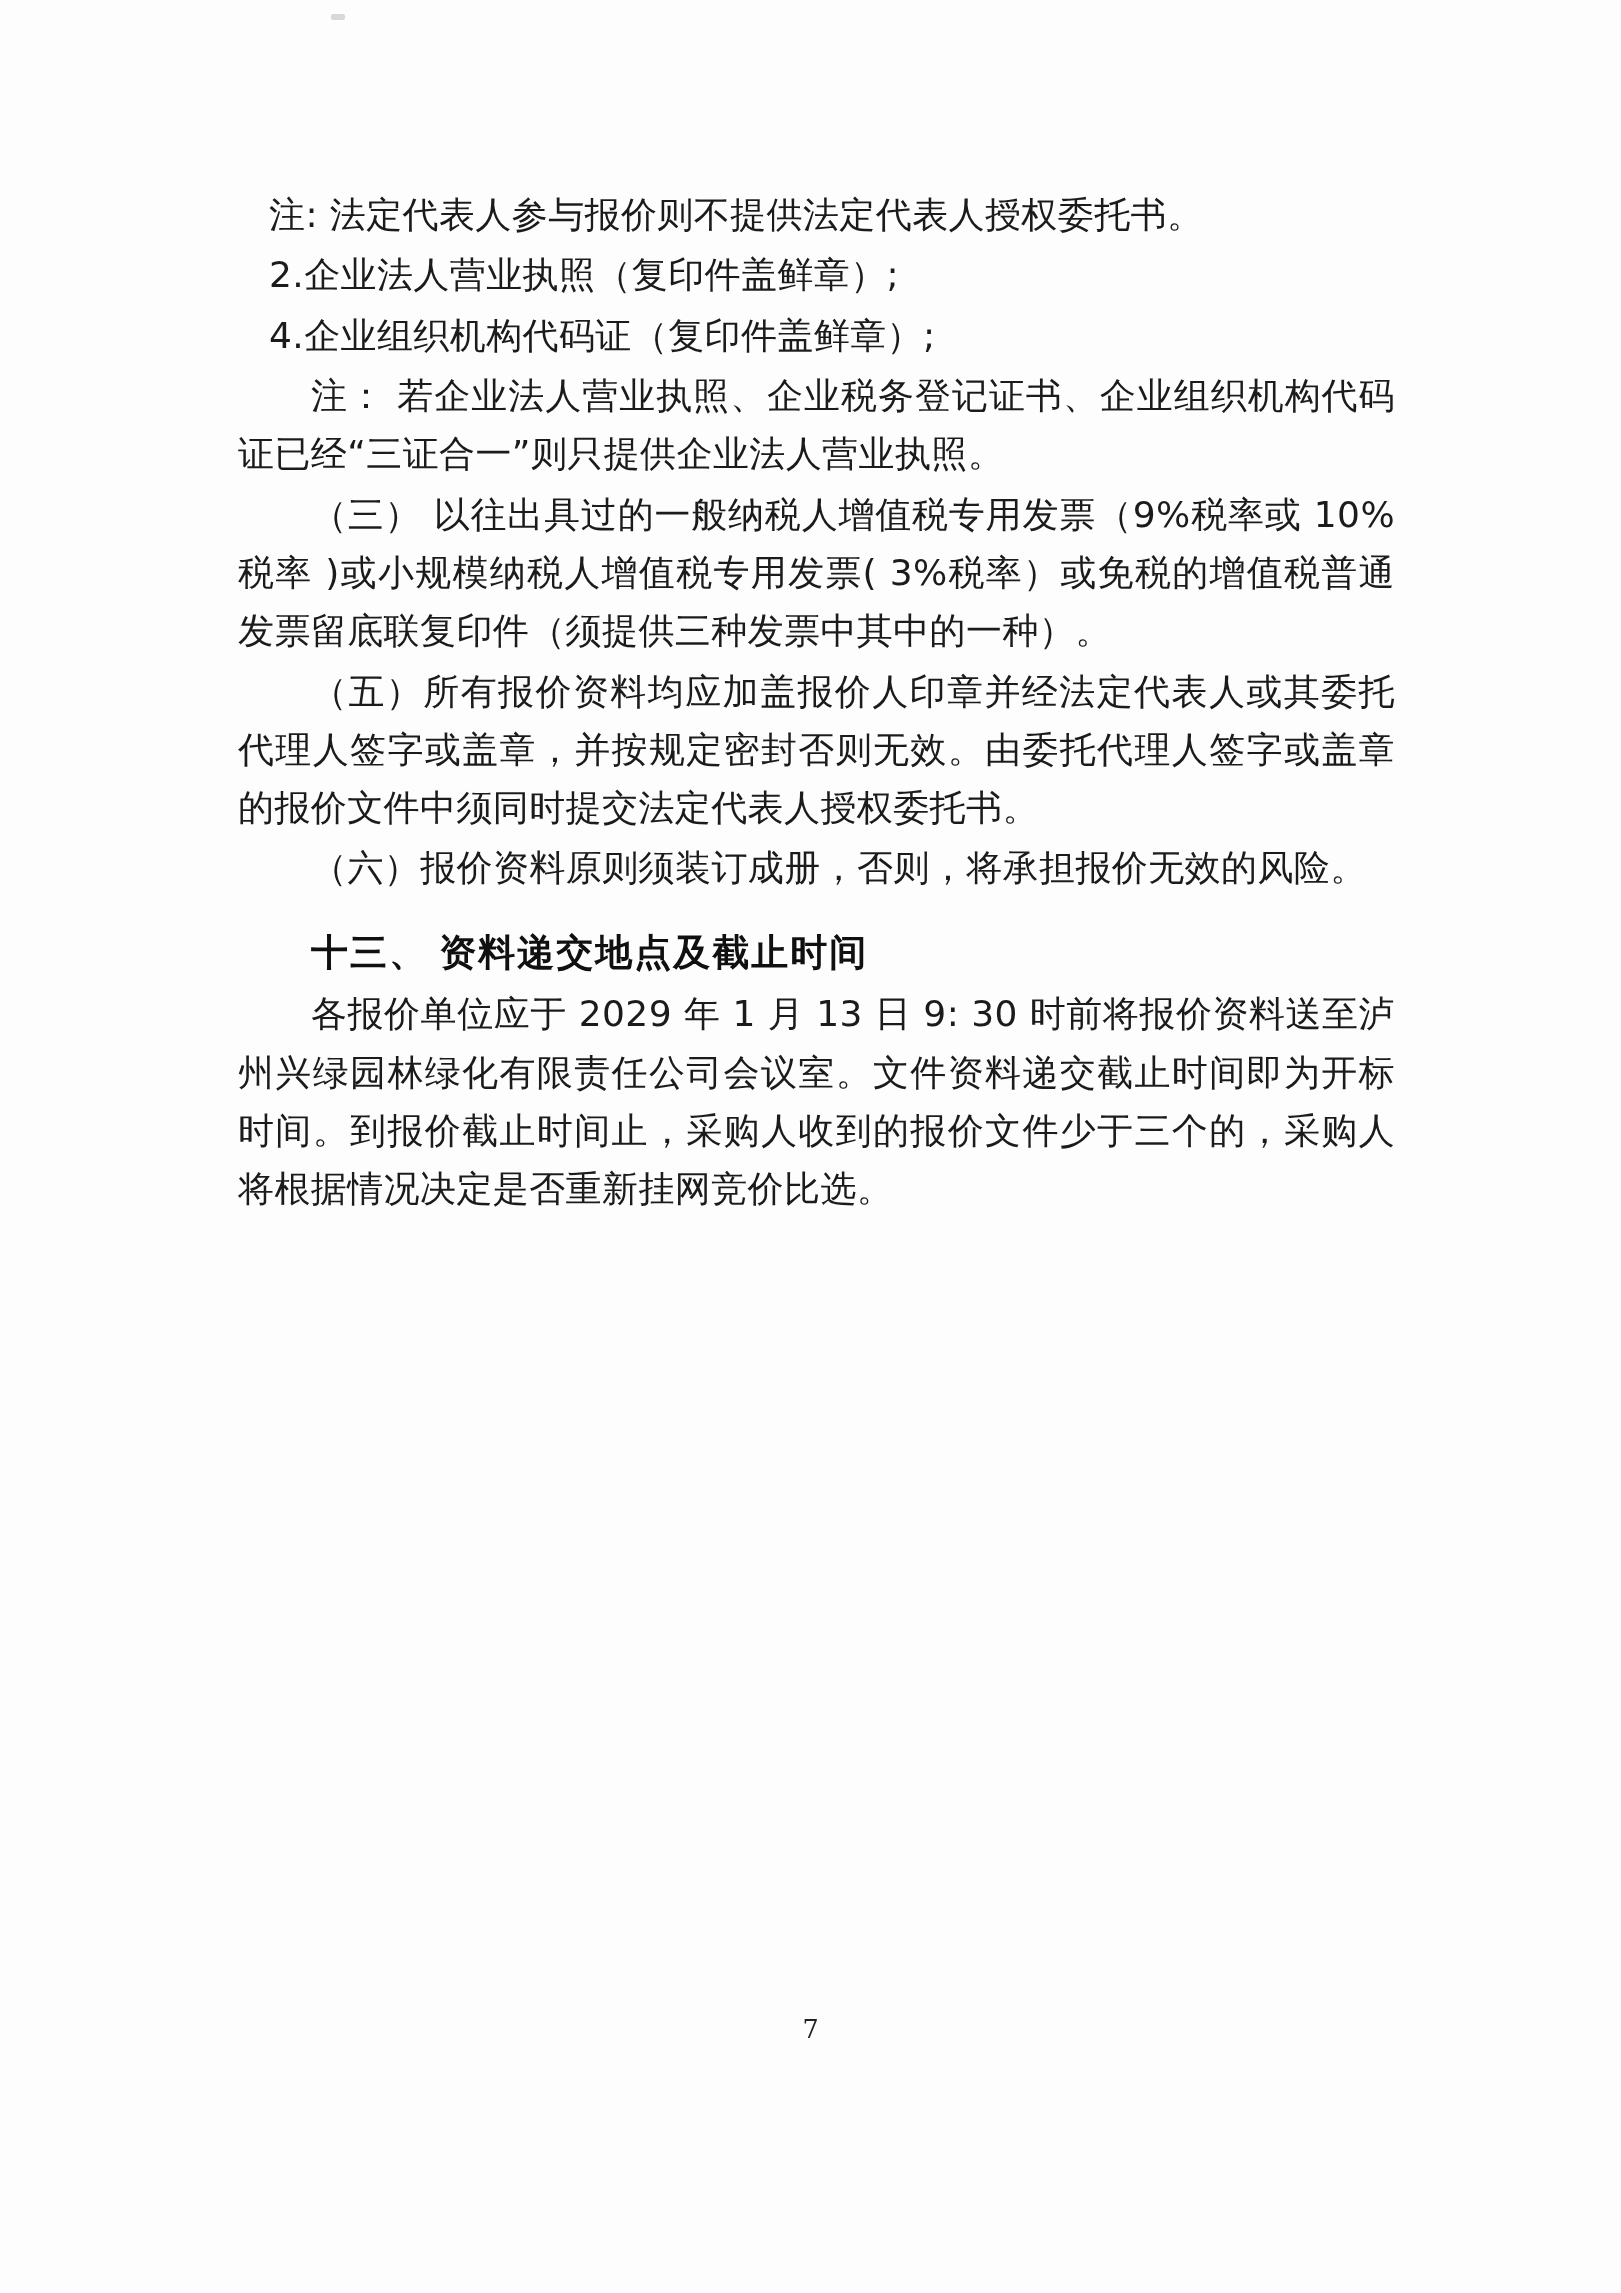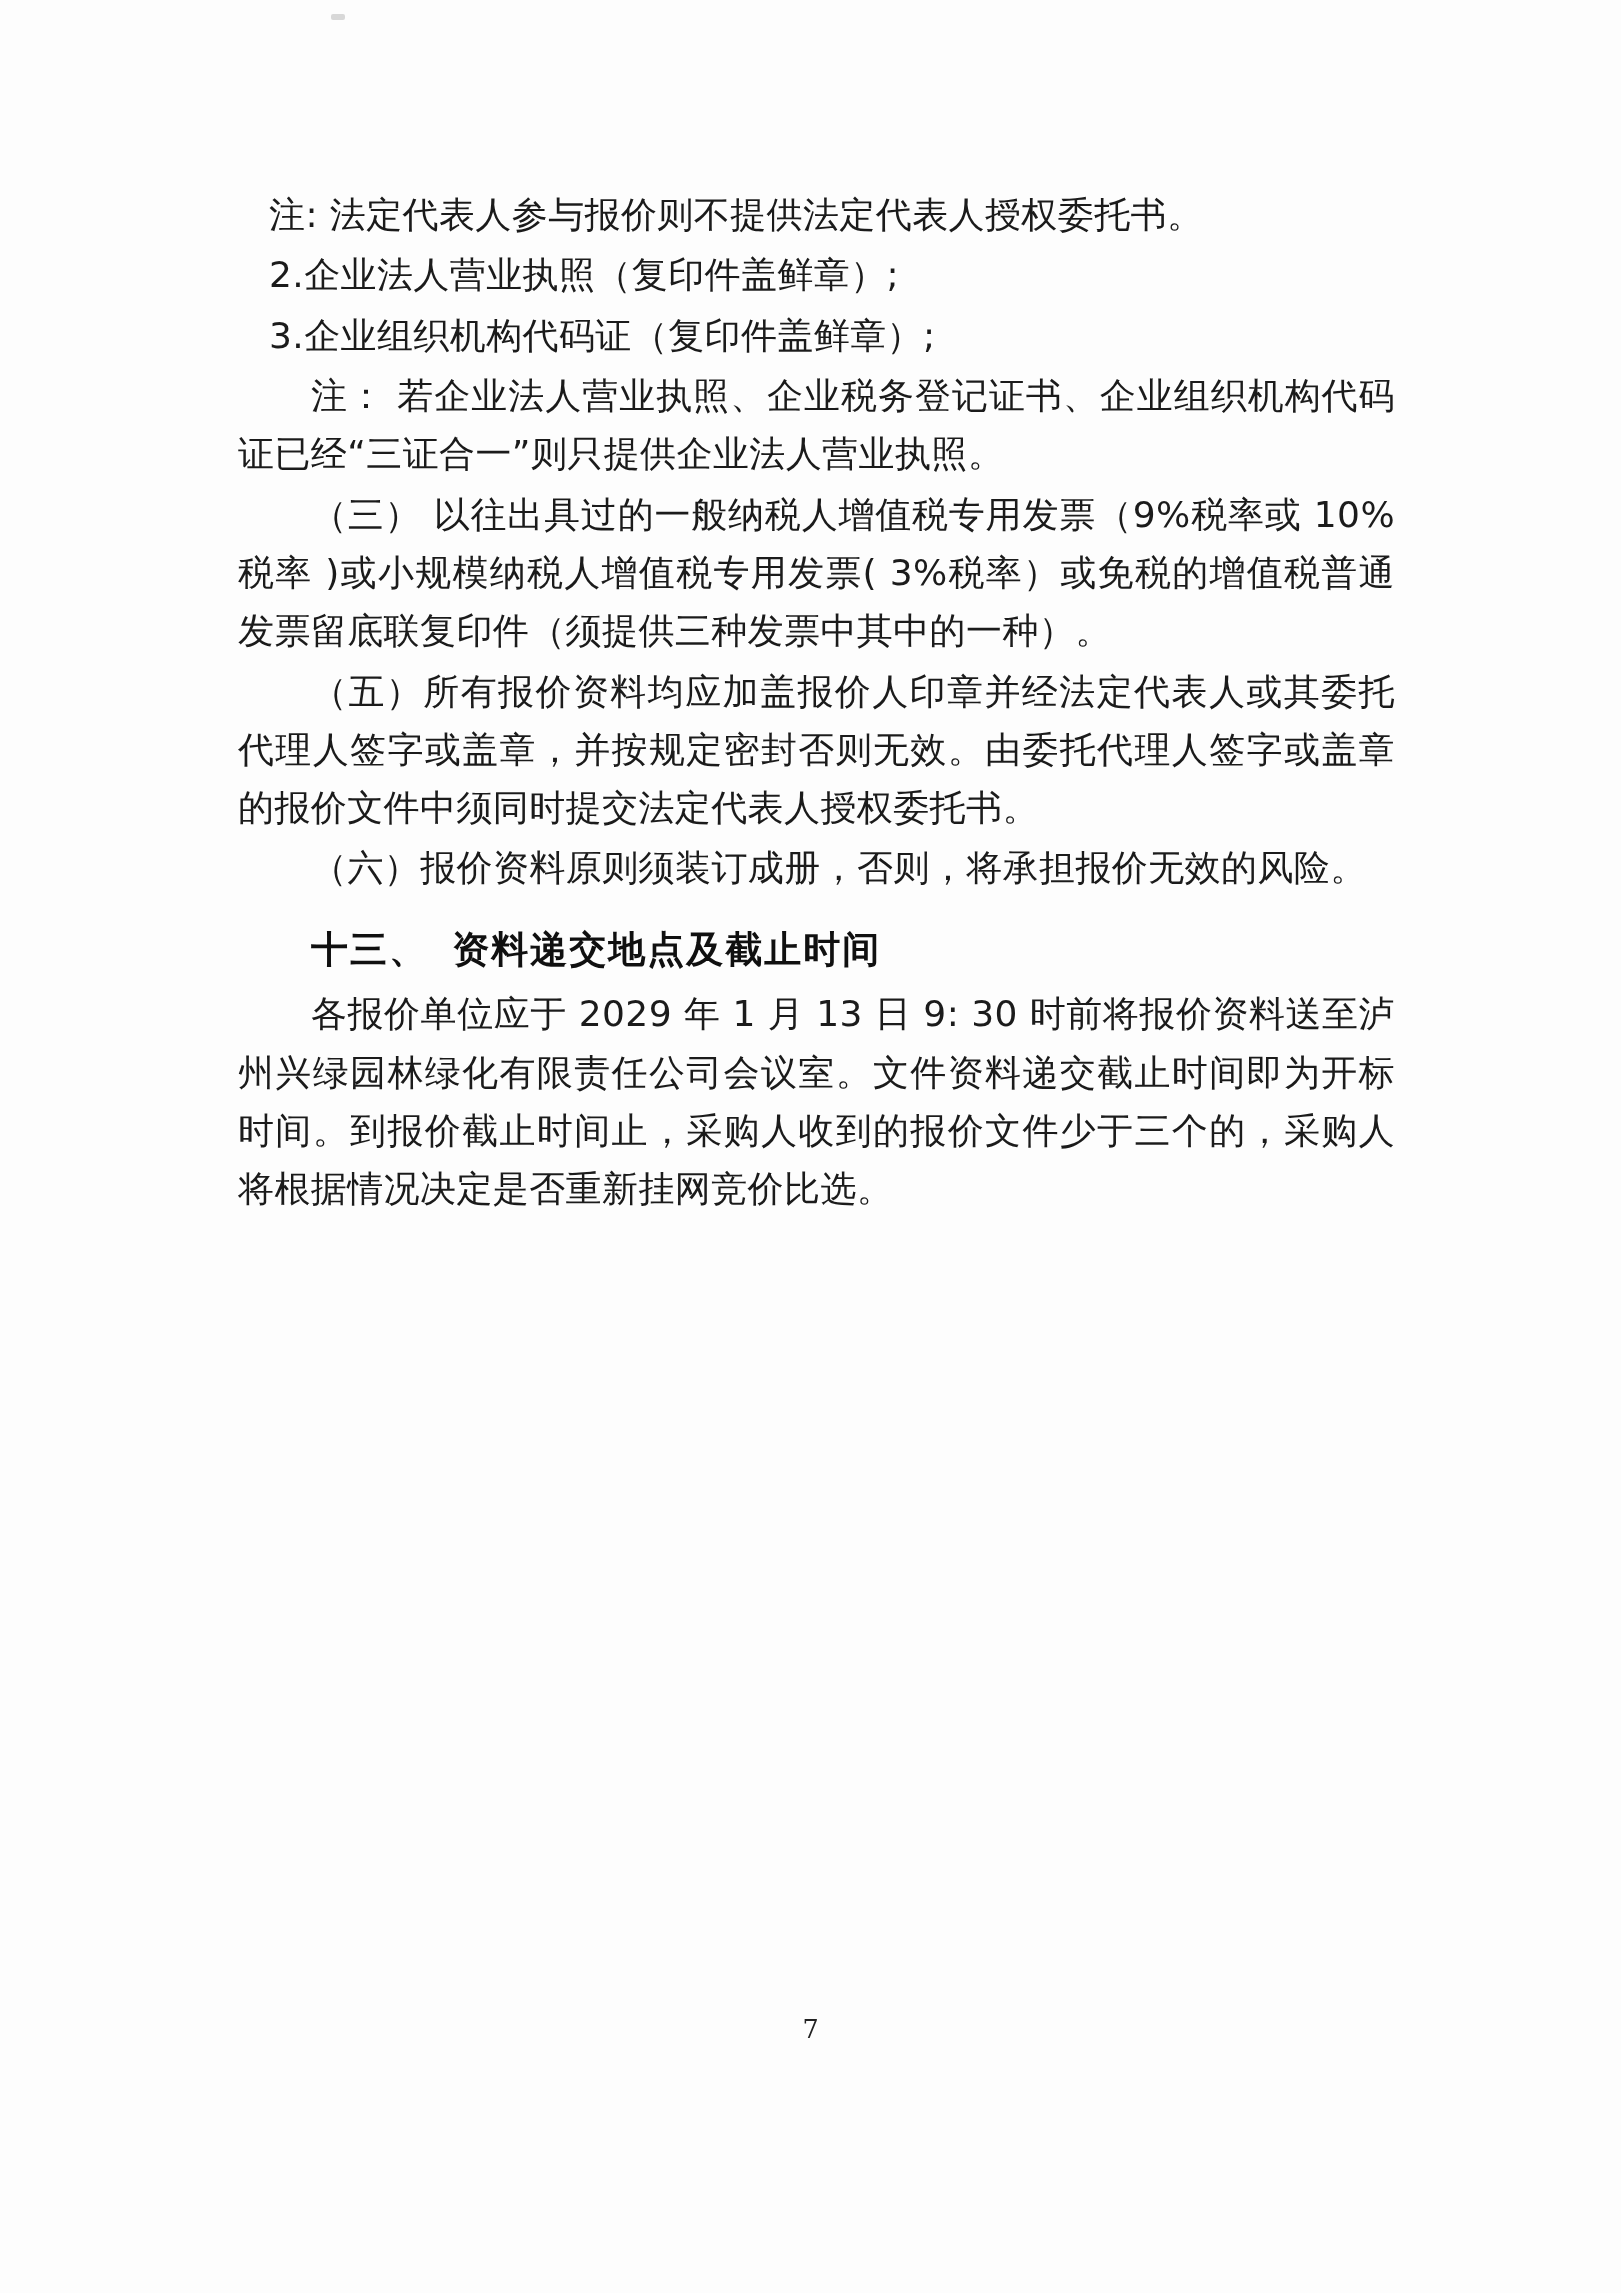--- a/index.html
+++ b/index.html
@@ -39,21 +39,21 @@
     text-justify: inter-ideograph;
     letter-spacing: 0.4px;
   }
   .indent {
     text-indent: 73px;
   }
   .indent-sm {
     text-indent: 31px;
   }
   .heading {
-    font-family: Liberation Mono, monospace;
+    font-family: Liberation Serif, serif;
     font-weight: bold;
     font-size: 37px;
     line-height: 1.62;
     color: #101010;
     margin: 25.5px 0 2px 0;
     text-indent: 73px;
     letter-spacing: 2px;
   }
   .red {
     color: #d0021b;
@@ -94,21 +94,21 @@
     <p class="para indent-sm">
       <span>注: 法定代表人参与报价则不提供法定代表人授权委托书。</span>
     </p>
 
     <p class="para indent-sm">
       <span>2.企业法人营业执照（复印件盖鲜章）;</span>
     </p>
 
 
     <p class="para indent-sm">
-      <span>3.企业组织机构代码证（复印件盖鲜章）;</span>
+      <span>4.企业组织机构代码证（复印件盖鲜章）;</span>
     </p>
 
     <p class="para indent">
       <span>注： 若企业法人营业执照、企业税务登记证书、企业组织机构代码证已经“三证合一”则只提供企业法人营业执照。</span>
     </p>
 
     <p class="para indent">
       <span>（三） 以往出具过的一般纳税人增值税专用发票（9%税率或 10%税率 )或小规模纳税人增值税专用发票( 3%税率）或免税的增值税普通发票留底联复印件（须提供三种发票中其中的一种）。</span>
     </p>
 

